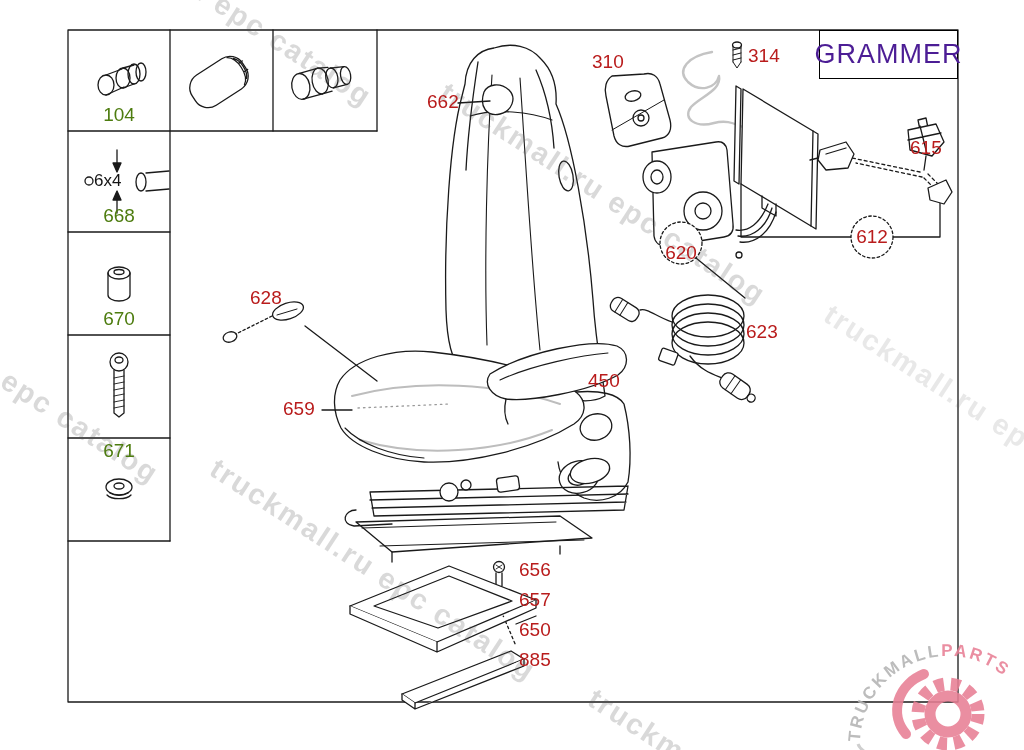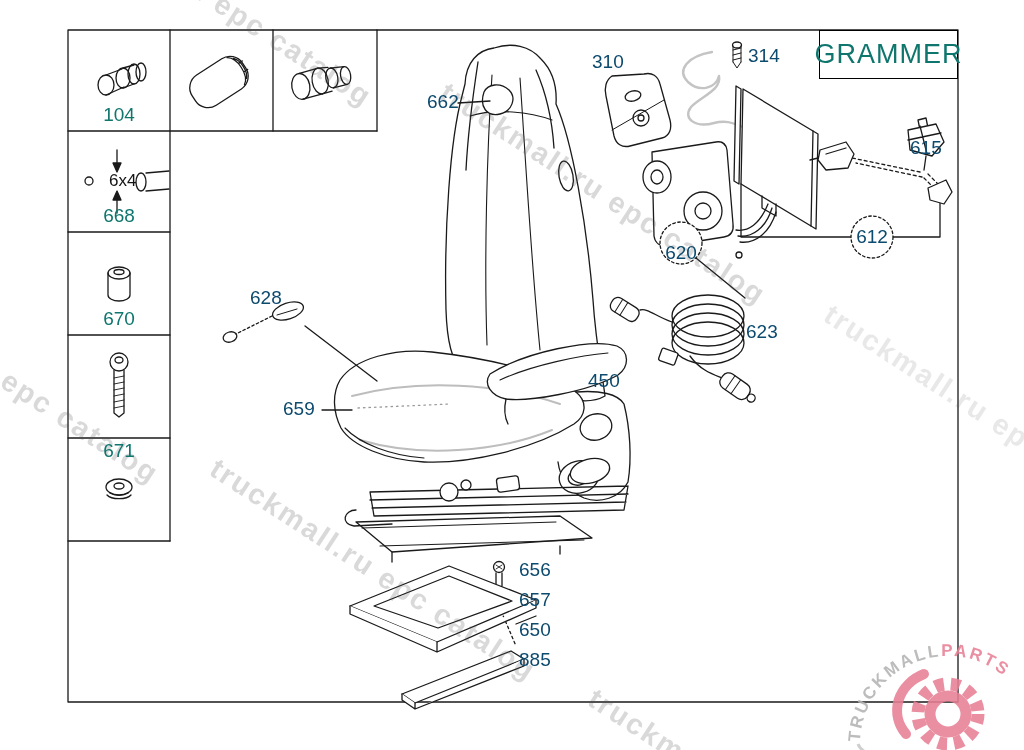--- a/index.html
+++ b/index.html
@@ -6,32 +6,32 @@
   .page{position:relative;width:1024px;height:750px;background:#ffffff;overflow:hidden;
         font-family:"Liberation Sans", sans-serif;color:#111;}
   .layer{position:absolute;left:0;top:0;width:1024px;height:750px;}
   svg{display:block;}
   
   .wm{position:absolute;white-space:nowrap;font-weight:bold;font-size:29px;
       letter-spacing:2px;color:rgba(80,80,80,0.22);transform:rotate(33deg);
       transform-origin:left top;pointer-events:none;}
   .wm.light{color:rgba(80,80,80,0.13);}
   
-  .lbl{position:absolute;font-size:19px;line-height:20px;color:#0c4a6e;}
+  .lbl{position:absolute;font-size:19px;line-height:20px;color:#b91c1c;}
   .ctr{width:42px;text-align:center;}
   
   .pbox{position:absolute;}
   .pbox .num{position:absolute;left:0;right:0;bottom:5px;text-align:center;
-             font-size:19px;color:#0f766e;}
+             font-size:19px;color:#4d7c0f;}
   .spec{position:absolute;font-size:17px;color:#141414;}
   
   .brand{position:absolute;left:819px;top:30px;width:139px;height:49px;
          border:1.5px solid #000;box-sizing:border-box;display:flex;
          align-items:center;justify-content:center;font-size:27px;
-         letter-spacing:1px;color:#0f766e;}
+         letter-spacing:1px;color:#4c1d95;}
   .logo{position:absolute;left:830px;top:636px;width:210px;height:150px;opacity:.88;}
 </style>
 </head>
 <body>
 
 <div class="page">
 
   <svg class="layer" width="1024" height="750" viewBox="0 0 1024 750" xmlns="http://www.w3.org/2000/svg">
     <g fill="none" stroke="#1a1a1a" stroke-width="1.3" stroke-linejoin="round" stroke-linecap="round">
 
@@ -248,21 +248,21 @@
     <div class="wm" style="left:-155px;top:255px">truckmall.ru epc catalog</div>
     <div class="wm" style="left:222px;top:452px">truckmall.ru epc catalog</div>
     <div class="wm light" style="left:836px;top:298px">truckmall.ru epc catalog</div>
     <div class="wm" style="left:600px;top:682px">truckmall.ru epc catalog</div>
   </div>
 
   <div class="pbox" style="left:68px;top:30px;width:102px;height:101px">
     <span class="num">104</span>
     </div>
   <div class="pbox" style="left:68px;top:131px;width:102px;height:101px">
-    <span class="spec" style="left:41px;top:40px">6x4</span>
+    <span class="spec" style="left:26px;top:40px">6x4</span>
     <span class="num">668</span>
     </div>
   <div class="pbox" style="left:68px;top:232px;width:102px;height:103px">
     <span class="num">670</span>
     </div>
   <div class="pbox" style="left:68px;top:335px;width:102px;height:132px">
     <span class="num">671</span>
     </div>
 
   <div class="brand">

